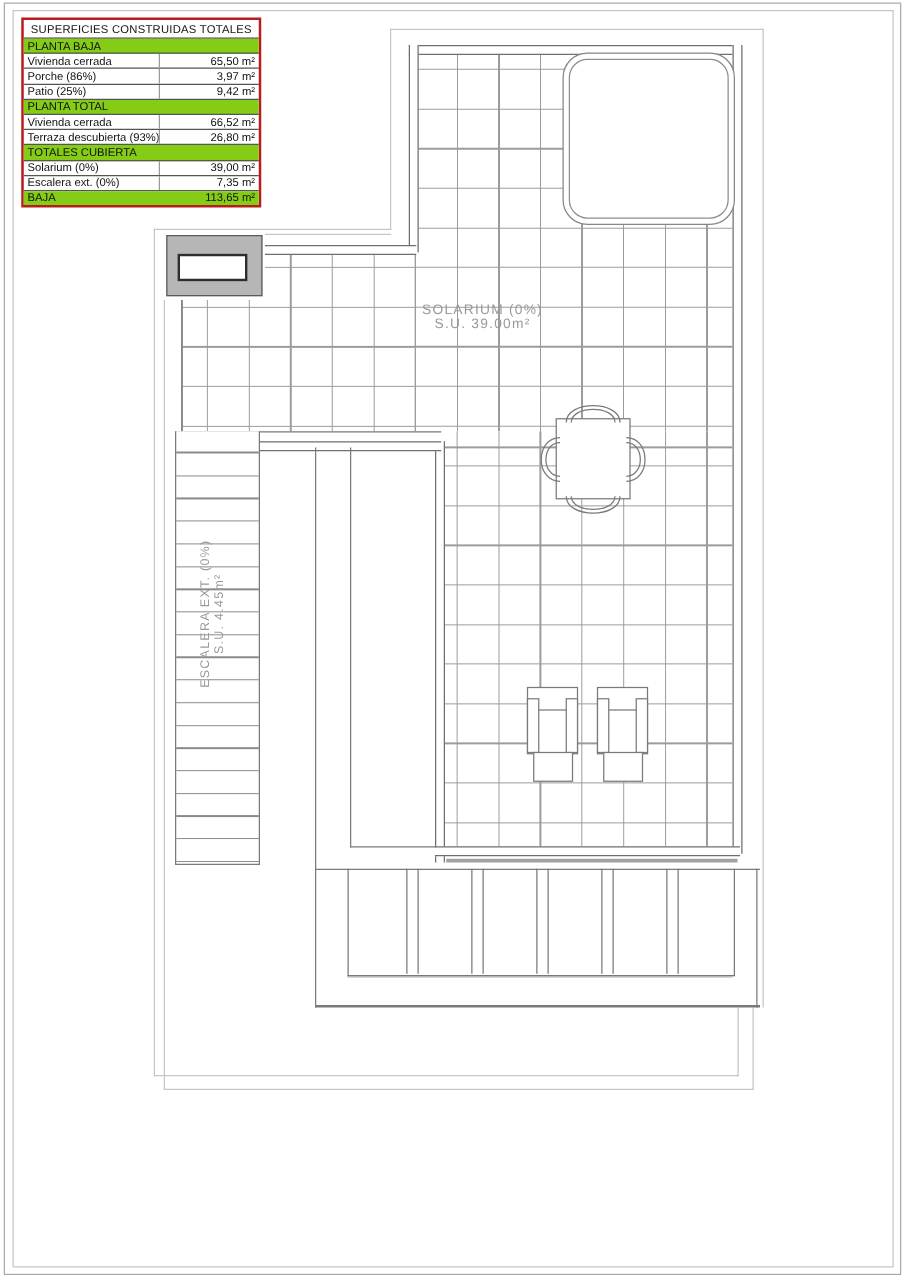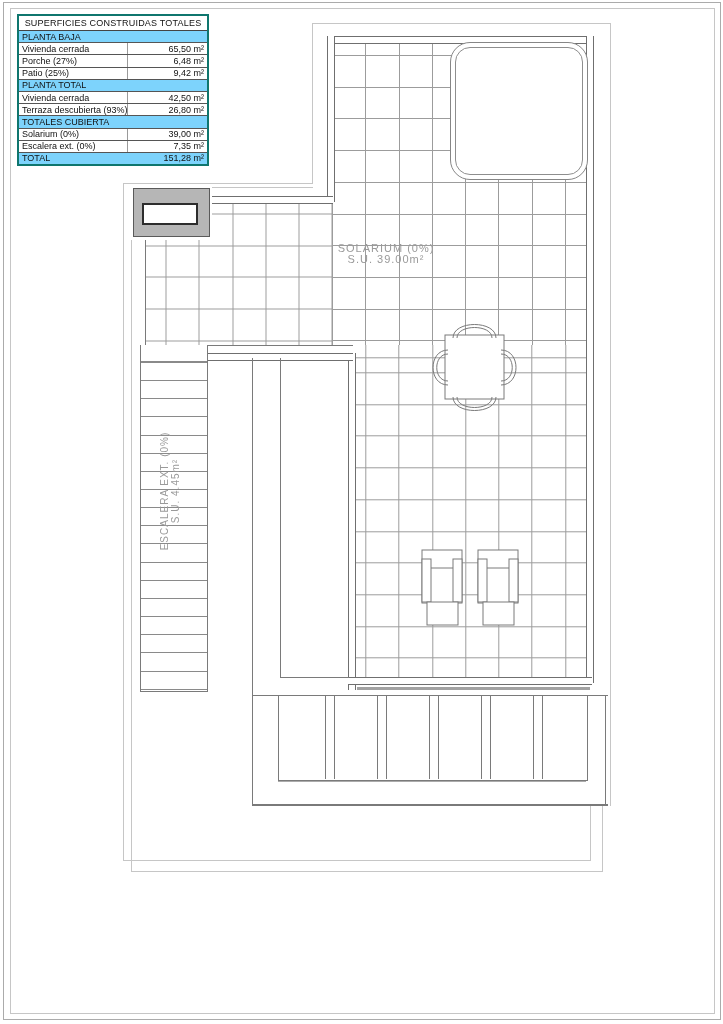--- a/index.html
+++ b/index.html
@@ -36,27 +36,27 @@
   .sky-inner{left:455px;top:47px;width:126px;height:126px;border:1px solid #8e8e8e;border-radius:15px;}
   
   .porch{left:278px;top:695px;width:308px;height:85px;
      border-left:1px solid #7a7a7a;border-right:1px solid #7a7a7a;border-bottom:1px solid #7a7a7a;}
   .post{position:absolute;top:0;width:8px;height:84px;border-left:1px solid #7a7a7a;border-right:1px solid #7a7a7a;}
   
   .plan-label{color:#9a9a9a;font-size:11px;line-height:11px;letter-spacing:1px;text-align:center;font-weight:300;}
   .sol-label{left:306px;top:243px;width:160px;}
   .esc-label{left:106px;top:479px;width:130px;height:24px;transform:rotate(-90deg);font-size:10px;line-height:11px;}
   
-  .areas-table{left:17px;top:14px;width:188px;height:148px;border:2px solid #0f766e;background:#fff;
+  .areas-table{left:17px;top:14px;width:188px;height:148px;border:2px solid #b91c1c;background:#fff;
      display:flex;flex-direction:column;font-size:9px;color:#111;}
   .t-head{height:14px;display:flex;align-items:center;justify-content:center;
      border-bottom:1px solid #444;letter-spacing:0.2px;}
   .t-row{flex:1;display:flex;align-items:center;border-bottom:1px solid #555;}
   .t-row:last-child{border-bottom:none;}
-  .t-row.fill{background:#7dd3fc;}
+  .t-row.fill{background:#84cc16;}
   .t-label{width:58%;padding-left:3px;white-space:nowrap;overflow:hidden;}
   .t-value{width:42%;text-align:right;padding-right:3px;white-space:nowrap;}
   .t-row.data .t-label{border-right:1px solid #9a9a9a;align-self:stretch;display:flex;align-items:center;}
   svg{position:absolute;left:0;top:0;}
 </style>
 </head>
 <body>
 
 <div id="sheet">
 
@@ -160,50 +160,50 @@
     <div class="t-head">SUPERFICIES CONSTRUIDAS TOTALES</div>
     <div class="t-row fill">
       <span class="t-label">PLANTA BAJA</span>
       <span class="t-value"></span>
     </div>
     <div class="t-row data">
       <span class="t-label">Vivienda cerrada</span>
       <span class="t-value">65,50 m²</span>
     </div>
     <div class="t-row data">
-      <span class="t-label">Porche (27%)</span>
-      <span class="t-value">6,48 m²</span>
+      <span class="t-label">Porche (86%)</span>
+      <span class="t-value">3,97 m²</span>
     </div>
     <div class="t-row data">
       <span class="t-label">Patio (25%)</span>
       <span class="t-value">9,42 m²</span>
     </div>
     <div class="t-row fill">
       <span class="t-label">PLANTA TOTAL</span>
       <span class="t-value"></span>
     </div>
     <div class="t-row data">
       <span class="t-label">Vivienda cerrada</span>
-      <span class="t-value">42,50 m²</span>
+      <span class="t-value">66,52 m²</span>
     </div>
     <div class="t-row data">
       <span class="t-label">Terraza descubierta (93%)</span>
       <span class="t-value">26,80 m²</span>
     </div>
     <div class="t-row fill">
       <span class="t-label">TOTALES CUBIERTA</span>
       <span class="t-value"></span>
     </div>
     <div class="t-row data">
       <span class="t-label">Solarium (0%)</span>
       <span class="t-value">39,00 m²</span>
     </div>
     <div class="t-row data">
       <span class="t-label">Escalera ext. (0%)</span>
       <span class="t-value">7,35 m²</span>
     </div>
     <div class="t-row fill">
-      <span class="t-label">TOTAL</span>
-      <span class="t-value">151,28 m²</span>
+      <span class="t-label">BAJA</span>
+      <span class="t-value">113,65 m²</span>
     </div>
   </div>
 
 </div>
 
 </body></html>

